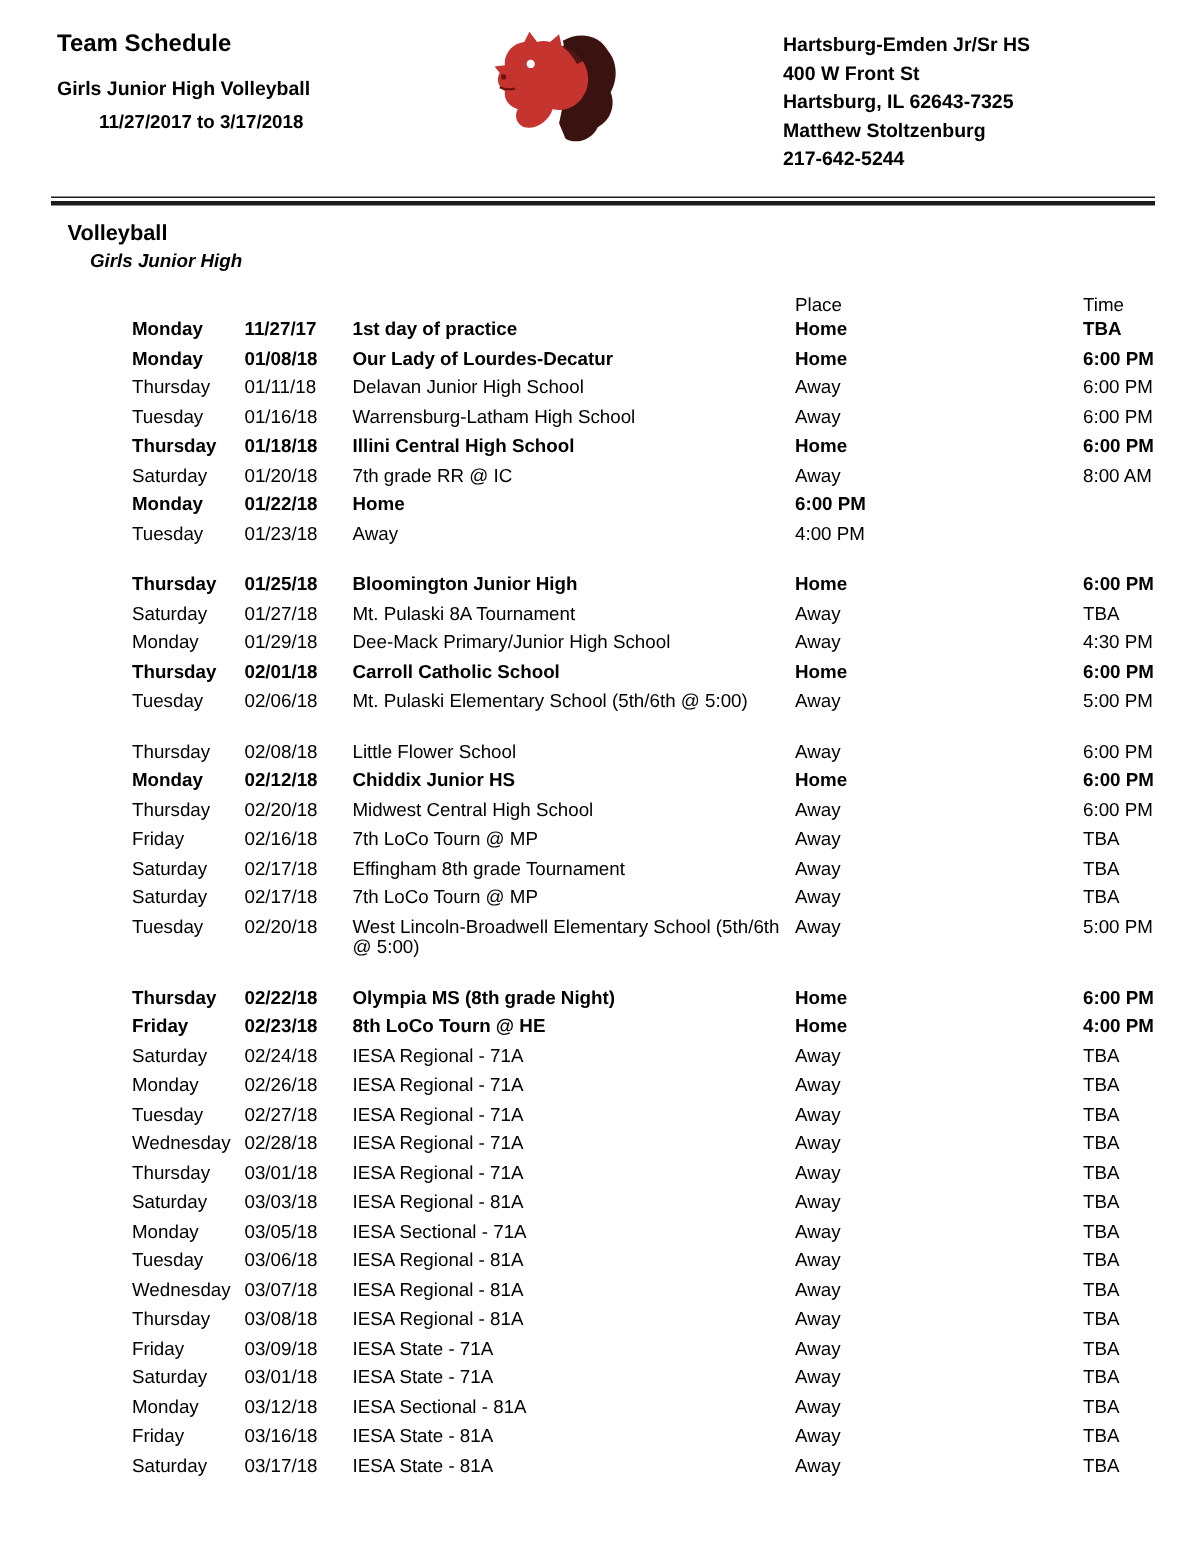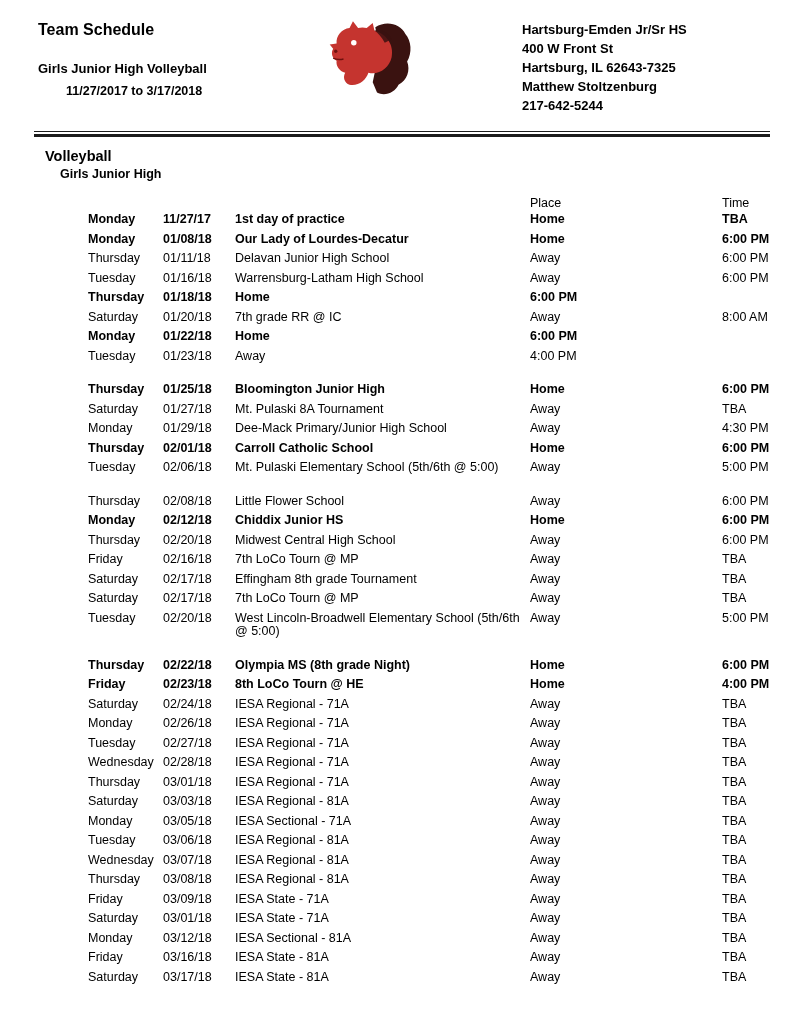--- a/index.html
+++ b/index.html
@@ -3,31 +3,31 @@
 <meta charset="utf-8">
 <style>
   html,body { margin:0; padding:0; background:#fff; }
   body { width:800px; font-family:"Liberation Sans", sans-serif; color:#000; }
   .page { width:800px; height:1035px; background:#fff; overflow:hidden; box-sizing:border-box; }
 
   
   .header { display:flex; align-items:flex-start; padding:20px 38px 0 38px; }
   .header-left { width:264px; }
   .doc-title { font-size:16px; font-weight:bold; line-height:20px; }
-  .doc-team  { font-size:13px; font-weight:bold; line-height:18px; margin-top:20px; }
+  .doc-team  { font-size:13px; font-weight:bold; line-height:18px; margin-top:10px; }
   .doc-range { font-size:12.5px; font-weight:bold; line-height:17px; margin-top:5px;margin-left:28px; }
   .logo-box { width:130px; display:flex; justify-content:center; margin-left:4px; }
   .header-right { margin-left:auto; width:240px; font-size:13px; font-weight:bold; line-height:19px; }
 
   
   .rule { margin:16px 30px 0 34px; height:2px; border-top:1.5px solid #1c1c1c; border-bottom:3px solid #1c1c1c; }
 
   
   .section-title { margin:11px 0 0 45px; font-size:14.5px; font-weight:bold; }
-  .section-sub   { margin:3px 0 16px 60px; font-size:12.5px; font-weight:bold; }
+  .section-sub   { margin:3px 0 16px 60px; font-size:12.5px; font-weight:bold; font-style:italic; }
 
   
   .table { margin:14px 0 0 88px; width:692px; font-size:12.5px; }
   .thead, .trow { display:grid; grid-template-columns:75px 72px 295px 192px 58px; column-gap:0; }
   .thead { line-height:13px; }
   .trow { padding:3px 0; line-height:13.5px; }
   .trow.home { font-weight:bold; }
   .trow.gap { margin-top:14px; }
   .c-event { padding-right:8px; }
 
@@ -110,20 +110,21 @@
         <div class="trow">
     <div class="c-day">Tuesday</div>
     <div class="c-date">01/16/18</div>
     <div class="c-event">Warrensburg-Latham High School</div>
     <div class="c-place">Away</div>
     <div class="c-time">6:00 PM</div>
   </div>
         <div class="trow home">
     <div class="c-day">Thursday</div>
     <div class="c-date">01/18/18</div>
+    <div class="c-event">Illini Central High School</div>
     <div class="c-place">Home</div>
     <div class="c-time">6:00 PM</div>
   </div>
         <div class="trow">
     <div class="c-day">Saturday</div>
     <div class="c-date">01/20/18</div>
     <div class="c-event">7th grade RR @ IC</div>
     <div class="c-place">Away</div>
     <div class="c-time">8:00 AM</div>
   </div>

